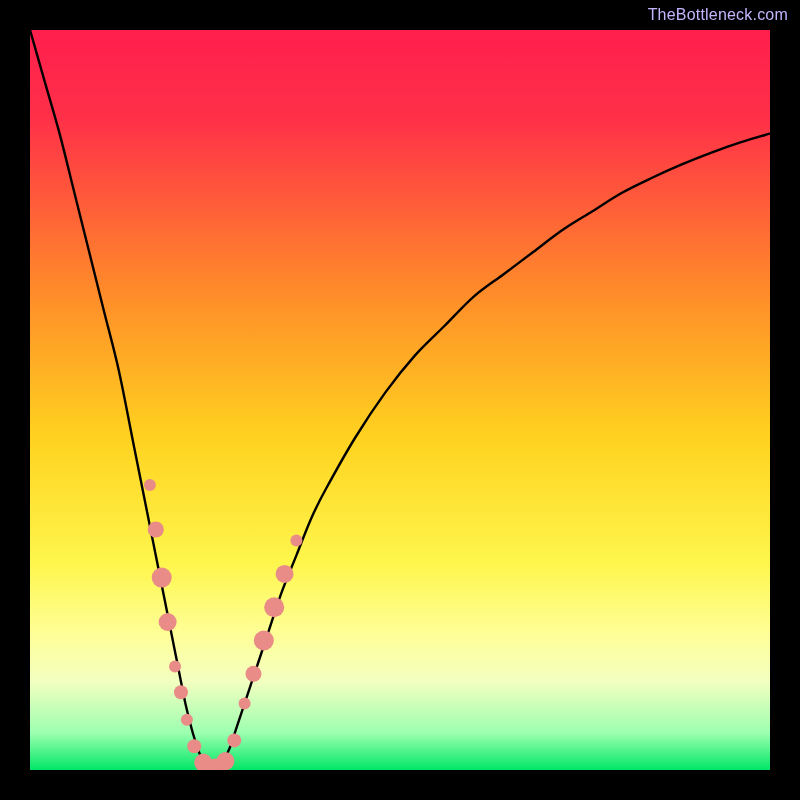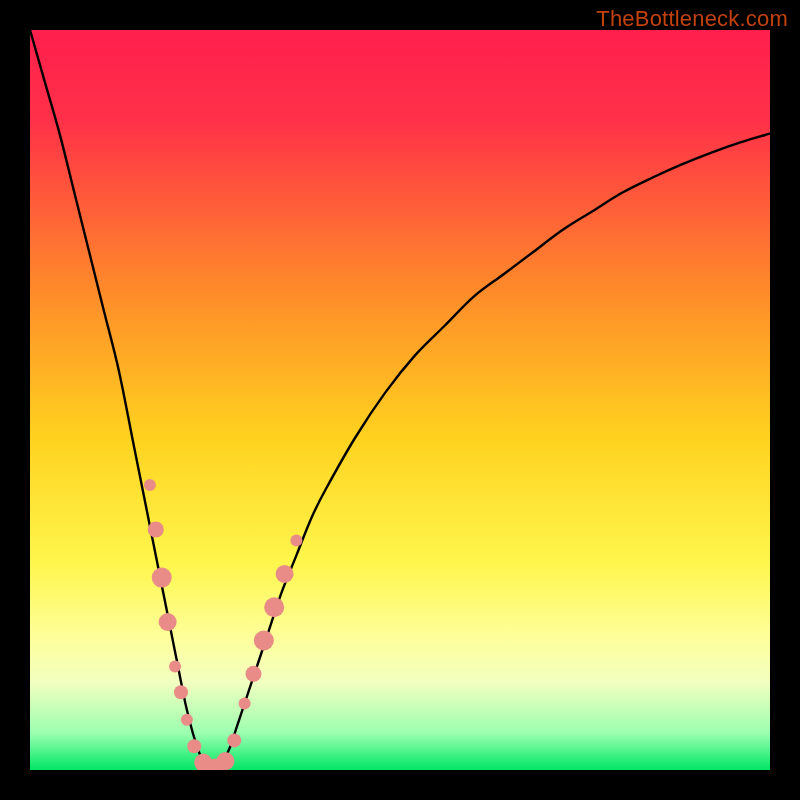--- a/index.html
+++ b/index.html
@@ -35,22 +35,22 @@
     position: absolute;
     left: 0; top: 0;
     width: 100%;
     height: 100%;
     pointer-events: none;
   }
   .watermark {
     position: absolute;
     top: 6px;
     right: 12px;
-    color: #c2410c;
-    font-size: 22px;
+    color: #c4b5fd;
+    font-size: 16px;
     font-weight: 500;
     letter-spacing: 0.2px;
   }
 </style>
 </head>
 <body>
 
 <div class="frame">
 
   <div class="plot-area">

